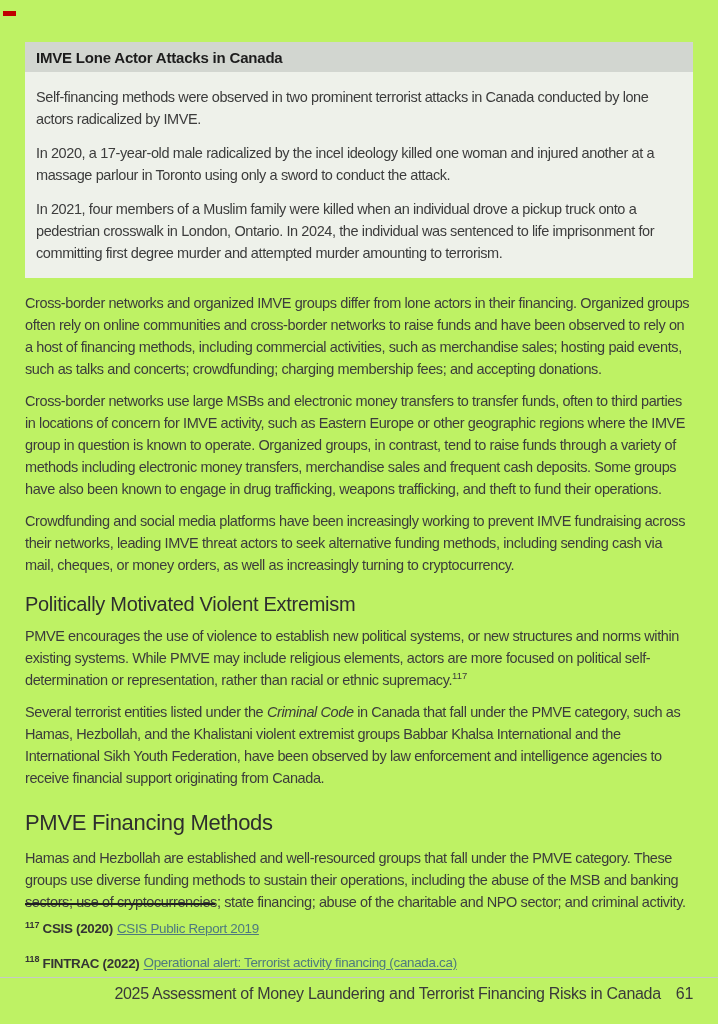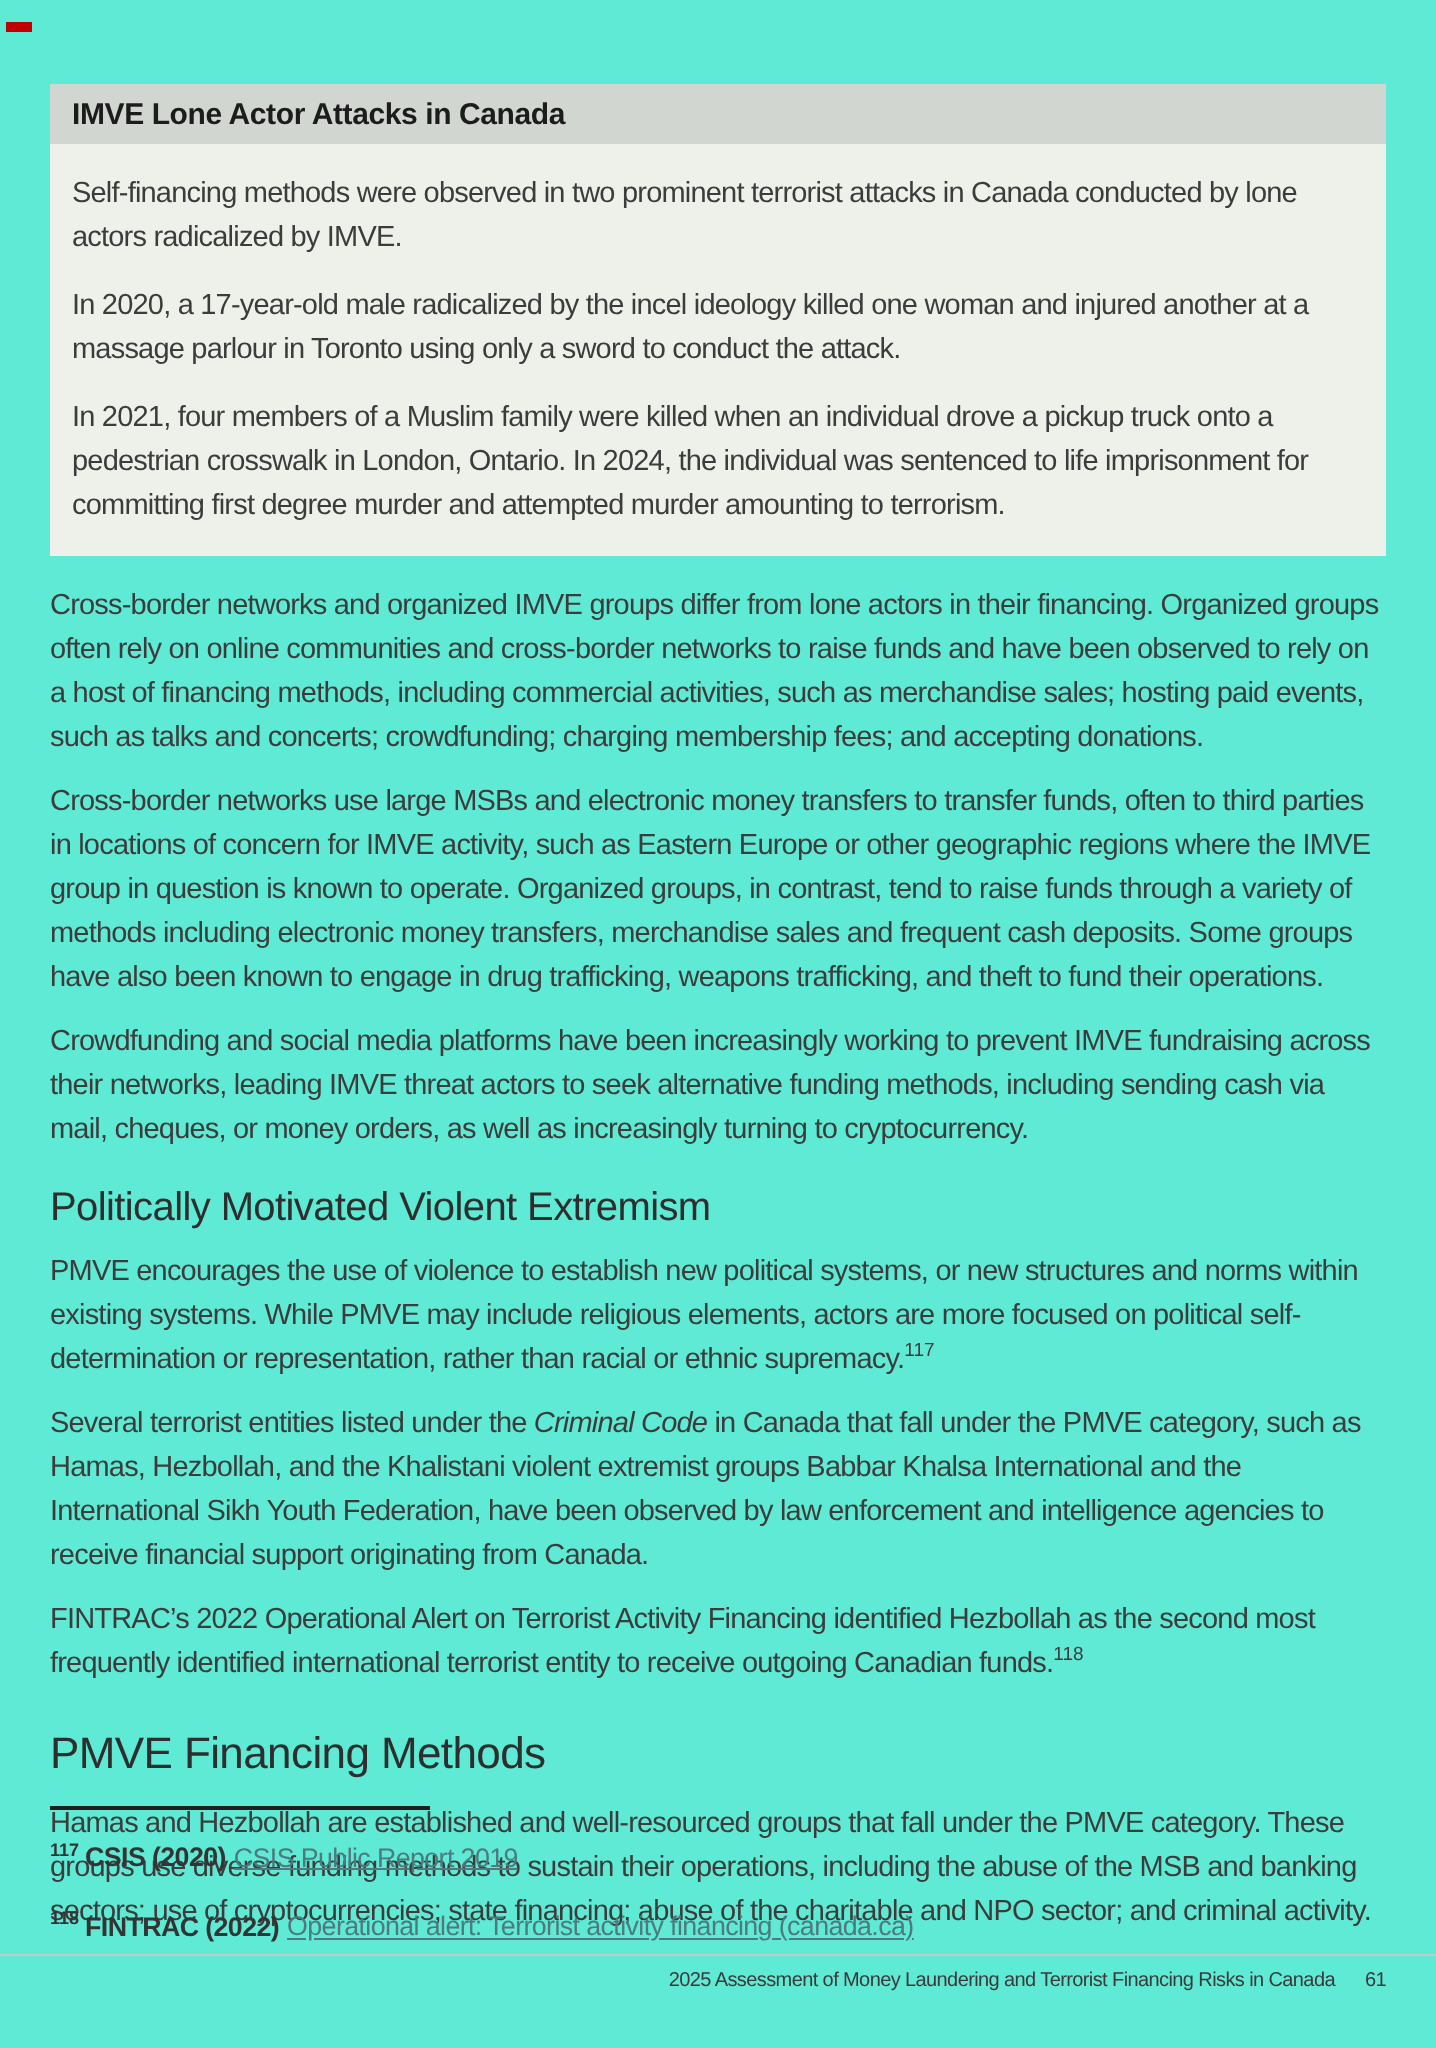--- a/index.html
+++ b/index.html
@@ -9,21 +9,21 @@
     --text-color:#3c3c3c;
     --heading-color:#2e2e2e;
     --footer-rule-color:#c6cac6;
     --red-mark-color:#c00000;
   }
   html,body{margin:0;padding:0;background:#ffffff;}
   .page{
     position:relative;
     width:718px;height:1024px;
     margin:0 auto;
-    background:#5eead4;
+    background:#bef264;
     overflow:hidden;
     font-family:"Liberation Sans","DejaVu Sans",sans-serif;
     color:var(--text-color);
   }
   .red-mark{
     position:absolute;left:3px;top:11px;width:13px;height:5px;
     background:var(--red-mark-color);
   }
   .content{
     position:absolute;left:25px;top:42px;width:668px;
@@ -73,21 +73,21 @@
   .fn-line sup{font-size:9px;font-weight:700;letter-spacing:0;margin-right:3px;}
   .fn-source{font-weight:600;margin-right:4px;}
   .fn-link{color:var(--link-color);text-decoration:underline;cursor:pointer;}
   
   .footer{
     position:absolute;left:0;top:977px;width:718px;
     border-top:1px solid var(--footer-rule-color);
     box-sizing:border-box;
     padding:7px 25px 0 25px;
     text-align:right;
-    font-size:10px;color:#3a3a3a;letter-spacing:-0.3px;
+    font-size:16px;color:#3a3a3a;letter-spacing:-0.3px;
   }
   .footer .pagenum{margin-left:15px;}
 </style>
 </head>
 <body>
 
 <div class="page">
 
   <div class="red-mark"></div>
 
@@ -106,21 +106,20 @@
       <p class="first-after-box">Cross-border networks and organized IMVE groups differ from lone actors in their financing. Organized groups often rely on online communities and cross-border networks to raise funds and have been observed to rely on a host of financing methods, including commercial activities, such as merchandise sales; hosting paid events, such as talks and concerts; crowdfunding; charging membership fees; and accepting donations.</p>
       <p>Cross-border networks use large MSBs and electronic money transfers to transfer funds, often to third parties in locations of concern for IMVE activity, such as Eastern Europe or other geographic regions where the IMVE group in question is known to operate. Organized groups, in contrast, tend to raise funds through a variety of methods including electronic money transfers, merchandise sales and frequent cash deposits. Some groups have also been known to engage in drug trafficking, weapons trafficking, and theft to fund their operations.</p>
       <p>Crowdfunding and social media platforms have been increasingly working to prevent IMVE fundraising across their networks, leading IMVE threat actors to seek alternative funding methods, including sending cash via mail, cheques, or money orders, as well as increasingly turning to cryptocurrency.</p>
 
       <h1 class="section-heading">Politically Motivated Violent Extremism</h1>
 
       <p><span>PMVE encourages the use of violence to establish new political systems, or new structures and norms within existing systems. While PMVE may include religious elements, actors are more focused on political self-determination or representation, rather than racial or ethnic supremacy.</span><sup class="fn-ref">117</sup></p>
 
       <p><span>Several terrorist entities listed under the </span><em class="italic-term">Criminal Code</em><span> in Canada that fall under the PMVE category, such as Hamas, Hezbollah, and the Khalistani violent extremist groups Babbar Khalsa International and the International Sikh Youth Federation, have been observed by law enforcement and intelligence agencies to receive financial support originating from Canada.</span></p>
 
-      <p><span>FINTRAC’s 2022 Operational Alert on Terrorist Activity Financing identified Hezbollah as the second most frequently identified international terrorist entity to receive outgoing Canadian funds.</span><sup class="fn-ref">118</sup></p>
 
       <h2 class="subsection-heading">PMVE Financing Methods</h2>
 
       <p>Hamas and Hezbollah are established and well-resourced groups that fall under the PMVE category. These groups use diverse funding methods to sustain their operations, including the abuse of the MSB and banking sectors; use of cryptocurrencies; state financing; abuse of the charitable and NPO sector; and criminal activity.</p>
     </div>
 
   </div>
 
   <div class="footnotes">
     <div class="fn-rule"></div>

